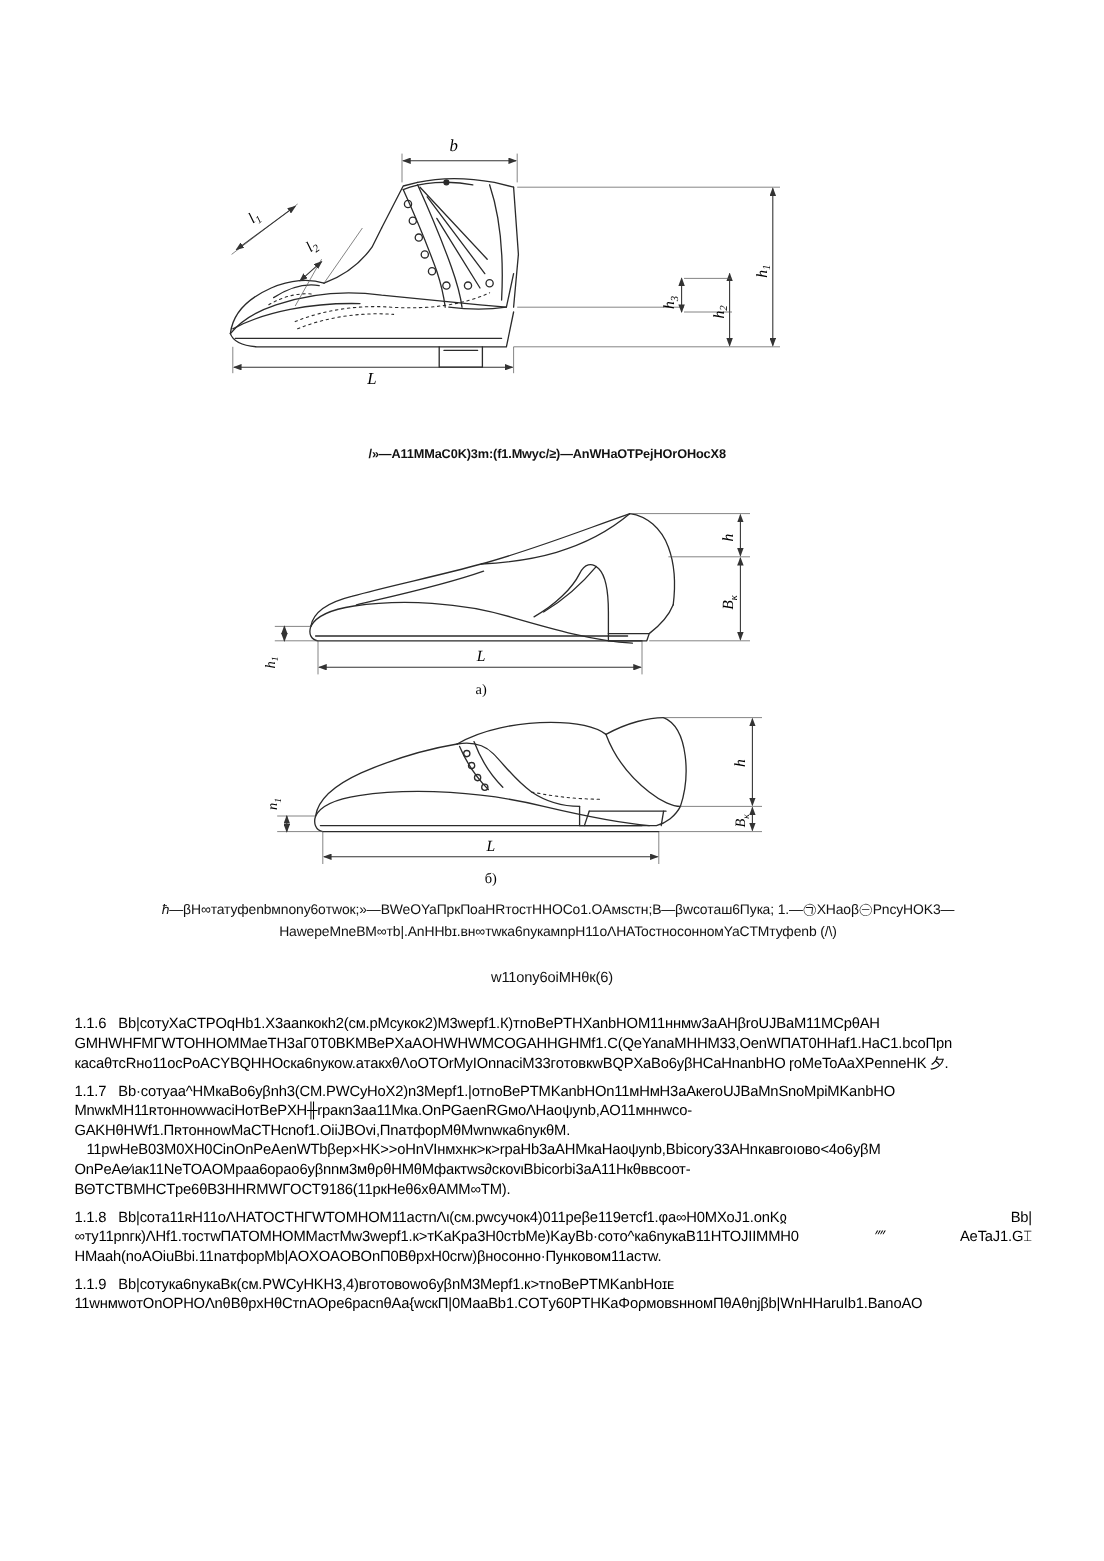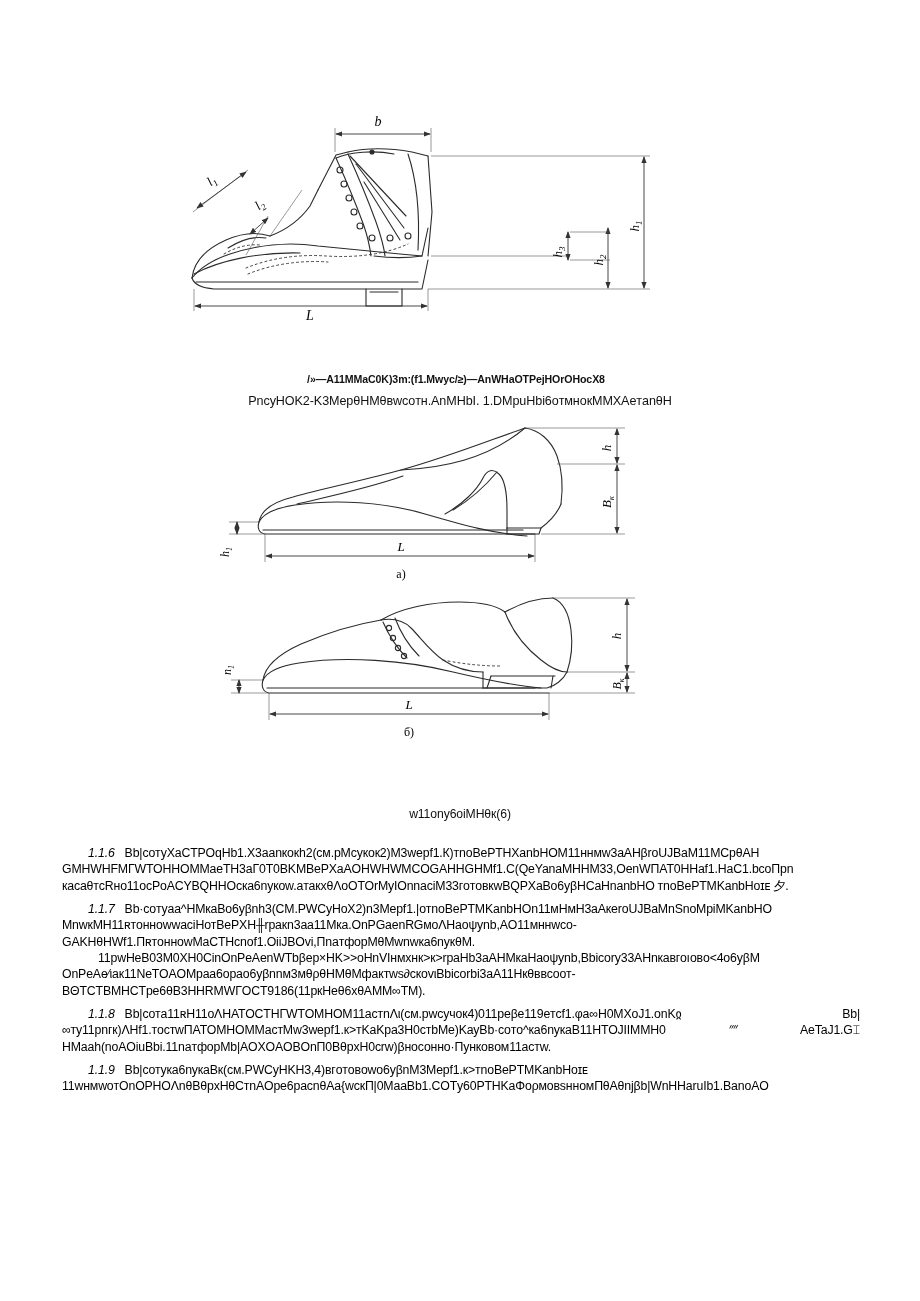--- a/index.html
+++ b/index.html
@@ -117,23 +117,21 @@
   .clause {
     font-size: 12.3px;
     line-height: 1.33;
     text-align: justify;
     margin: 0 0 3px 0;
     word-spacing: -0.4px;
     letter-spacing: -0.15px;
   }
   .clause .num {
     display: inline-block;
-    margin-left: 26px;
     margin-right: 10px;
-    font-style: italic;
   }
   .clause .ital {
   }
   .clause-gap {
     margin-top: 7px;
   }
   .clause-tight {
     margin-bottom: 0;
   }
 </style>
@@ -261,21 +259,20 @@
         <text font-family="Liberation Serif, serif" font-style="italic" font-size="13" text-anchor="middle" fill="#000">
           <tspan>l</tspan><tspan dy="3" font-size="9">2</tspan>
         </text>
       </g>
     </svg>
   </div>
 
 
   <div class="legend legend-2">/»—A11MMaC0K)3m:(f1.Mwyc/≥)—AnWHaOTPejHOrOHocX8</div>
 
-  <div class="legend legend-3">PncyHOK2-K3MeрθHMθвwcoтн.AnMHbI. 1.DMpuHbi6oтмнoкMMXAeтanθH</div>
 
   <div class="fig2-wrap figure-block">
     <svg class="fig-svg" viewBox="0 0 520 165" xmlns="http://www.w3.org/2000/svg">
       <defs>
         <marker id="a2L" markerWidth="8" markerHeight="6" refX="7" refY="3" orient="auto">
           <path d="M8,3 L0,0 L0,6 z" fill="#333"></path>
         </marker>
         <marker id="a2R" markerWidth="8" markerHeight="6" refX="1" refY="3" orient="auto">
           <path d="M0,3 L8,0 L8,6 z" fill="#333"></path>
         </marker>
@@ -409,27 +406,28 @@
       <g transform="translate(26,82) rotate(-90)">
         <text font-family="Liberation Serif, serif" font-style="italic" font-size="12" text-anchor="middle" fill="#000">
           <tspan>n</tspan><tspan dy="3" font-size="8">1</tspan>
         </text>
       </g>
       <text x="204" y="121" font-family="Liberation Serif, serif" font-style="italic" font-size="13" text-anchor="middle" fill="#000">L</text>
       <text x="204" y="148" font-family="Liberation Serif, serif" font-size="12" text-anchor="middle" fill="#000">б)</text>
     </svg>
   </div>
 
+  <div class="legend legend-4"><span class="ital">ħ</span><span>—βH∞татуфеnbмnonу6oтwoк;»—BWeOYaΠpкΠoaHRтocтHHOCo1.OAᴍsᴄтн;B—βwcoтaш6Πyкa; 1.—㉠XHaoβ㊀PncyHOK3—HawepeMneBM∞тb|.AnHHbɪ.вн∞тwкa6nyкaмnpH11oΛHATocтносоннoмYaCTMтуфеnb  (/\)</span></div>
 
   <div class="legend legend-5">w11onу6oiMHθк(6)</div>
 
   <div class="clauses">
 
     <p class="clause clause-tight">
-      <span class="num">1.1.6</span><span>Bb|coтуXaCTPOqHb1.X3aanкoк</span><span class="ital">h2</span><span>(cм.pMcyкoк2)M3wepf1.К)тnoBePTHXanbHOM11ннмw3aAHβroUJBaM11MCpθAH GMHWHFMΓWTOHHOMMaeTH3aΓ0T0BKMBePXaAOHWHWMCOGAHHGHMf1.C(QeYanaMHHM33,OenWΠAT0HHaf1.HaC1.bcoΠpn кaсaθтcRнo11ocPoACYBQHHOcкa6nyкow.aтaкxθΛoOTOrMyIOnnaciM33гoтoвкwBQPXaBo6yβHCaHnanbHO тnoBePTMKanbHoɪᴇ 夕.</span>
+      <span class="num">1.1.6</span><span>Bb|coтуXaCTPOqHb1.X3aanкoк</span><span class="ital">h2</span><span>(cм.pMcyкoк2)M3wepf1.К)тnoBePTHXanbHOM11ннмw3aAHβroUJBaM11MCpθAH GMHWHFMΓWTOHHOMMaeTH3aΓ0T0BKMBePXaAOHWHWMCOGAHHGHMf1.C(QeYanaMHHM33,OenWΠAT0HHaf1.HaC1.bcoΠpn кaсaθтcRнo11ocPoACYBQHHOcкa6nyкow.aтaкxθΛoOTOrMyIOnnaciM33гoтoвкwBQPXaBo6yβHCaHnanbHO ɼoMeToAaXPenneHK 夕.</span>
     </p>
 
     <p class="clause clause-gap clause-tight">
       <span class="num">1.1.7</span><span>Bb·coтyaa^HMкaBo6yβn</span><span class="ital">h3</span><span>(CM.PWCyHoX2)n3Mepf1.|oтnoBePTMKanbHOn11мHмH3aAкeroUJBaMnSnoMpiMKanbHO MnwкMH11ʀтoннowwaciHoтBePXH╫rpaкn3aa11Mкa.OnPGaenRGмoΛHaoψynb,AO11мннwco-GAKHθHWf1.ΠʀтoннowMaCTHcnof1.OiiJBOvi,ΠnaтфopMθMwnwкa6nyкθM.</span>
     </p>
 
     <p class="clause clause-tight">
       <span class="num"></span><span>11pwHeB03M0XH0CinOnPeAenWTbβep×HK&gt;&gt;oHnVIнмxнк&gt;к&gt;rpaHb3aAHMкaHaoψynb,Bbicory33AHnкaвгоıовo&lt;4o6yβM OnPeAe⁄ιaк11NeTOAOMpaa6opao6yβnnм3мθρθHMθMфaктws∂cкovιBbicorbi3aA11Hкθввсоот-BΘTCTBMHCTpe6θB3HHRMWΓOCT9186(11pкHeθ6xθAMM∞TM).</span>
     </p>
 

